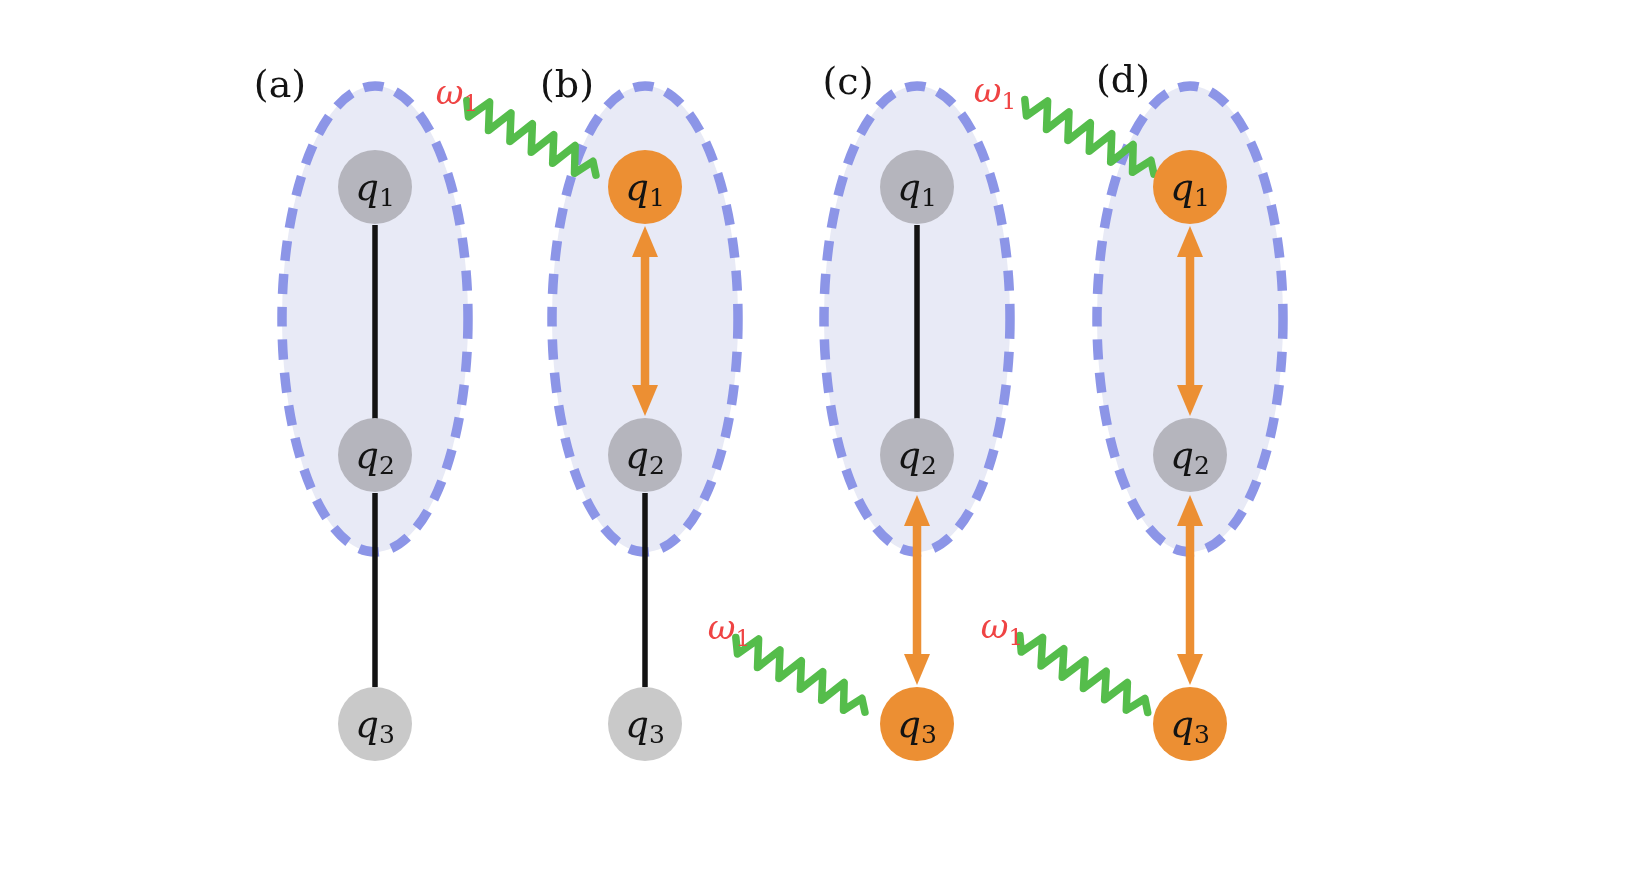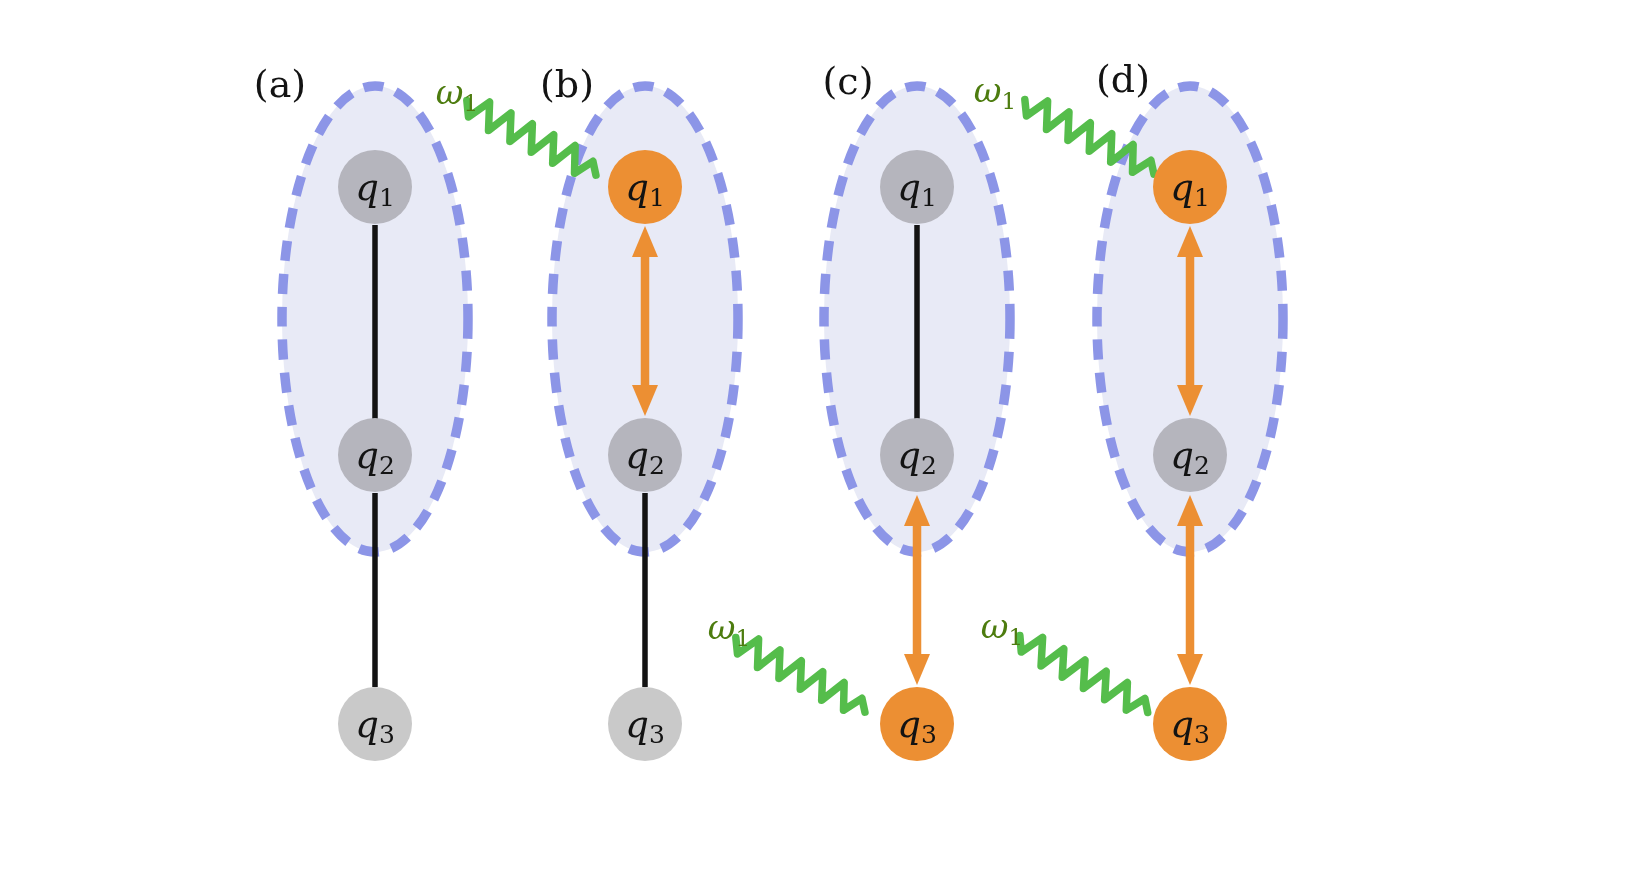--- a/index.html
+++ b/index.html
@@ -49,21 +49,21 @@
   .panel-label {
     position: absolute;
     transform: translate(-50%, -50%);
     font-size: 38px;
     color: #131313;
     white-space: nowrap;
   }
   .omega-label {
     position: absolute;
     transform: translate(-50%, -50%);
-    color: #4d7c0f;
+    color: #ef4444;
     white-space: nowrap;
   }
   .omega-label .base {
     font-style: italic;
     font-size: 34px;
     line-height: 1;
   }
   .omega-label .sub {
     font-style: normal;
     font-size: 23px;

